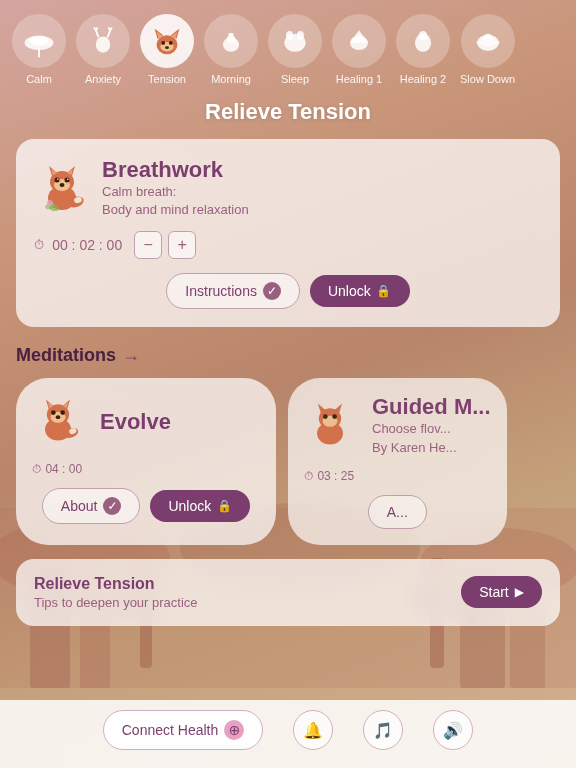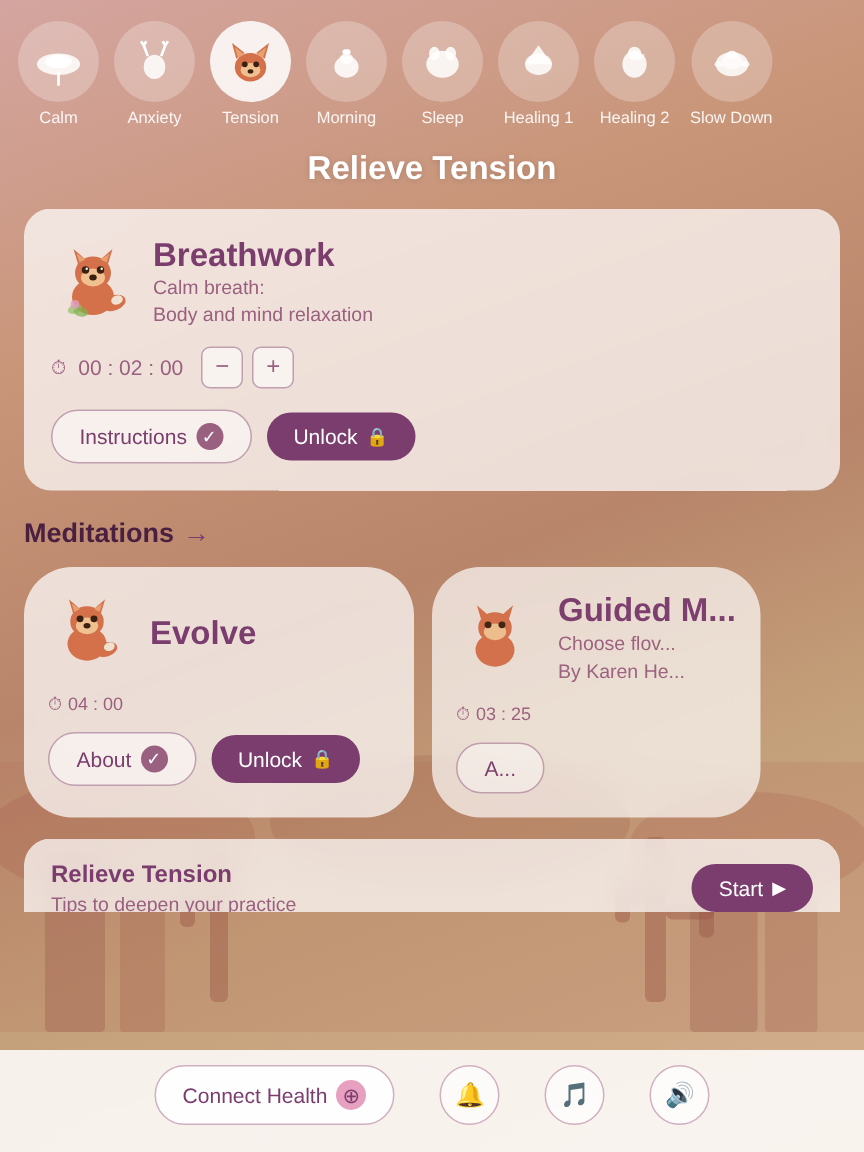--- a/index.html
+++ b/index.html
@@ -18,21 +18,21 @@
       bottom: 80px;
       left: 0;
       right: 0;
       height: 300px;
       z-index: 0;
     }
 
     .main-scroll {
       position: relative;
       z-index: 2;
-      height: 608px;
+      height: 768px;
       overflow-y: auto;
       overflow-x: hidden;
     }
 
     
     .category-row {
       display: flex;
       align-items: center;
       gap: 10px;
       padding: 14px 12px 8px 12px;
@@ -143,20 +143,21 @@
       cursor: pointer;
       font-size: 16px;
       color: #9a6080;
     }
 
     
     .btn-row {
       display: flex;
       gap: 10px;
       align-items: center;
+      justify-content: center;
     }
 
     .btn-outline {
       border: 1.5px solid #c0a0b0;
       background: rgba(255,255,255,0.5);
       border-radius: 22px;
       padding: 8px 18px;
       font-size: 14px;
       color: #7a3d6e;
       cursor: pointer;

